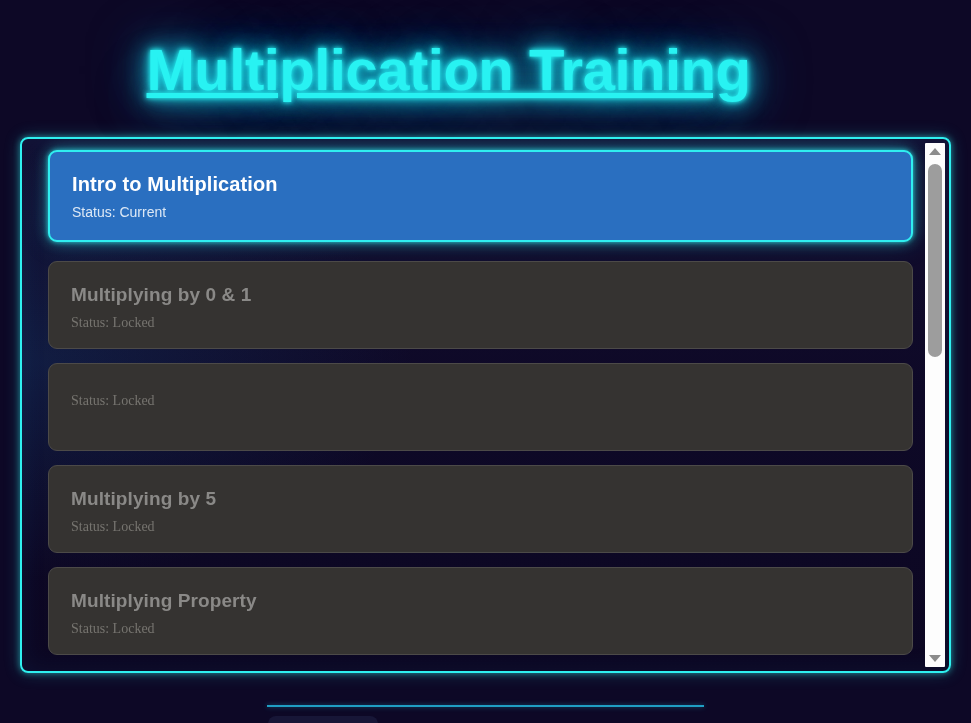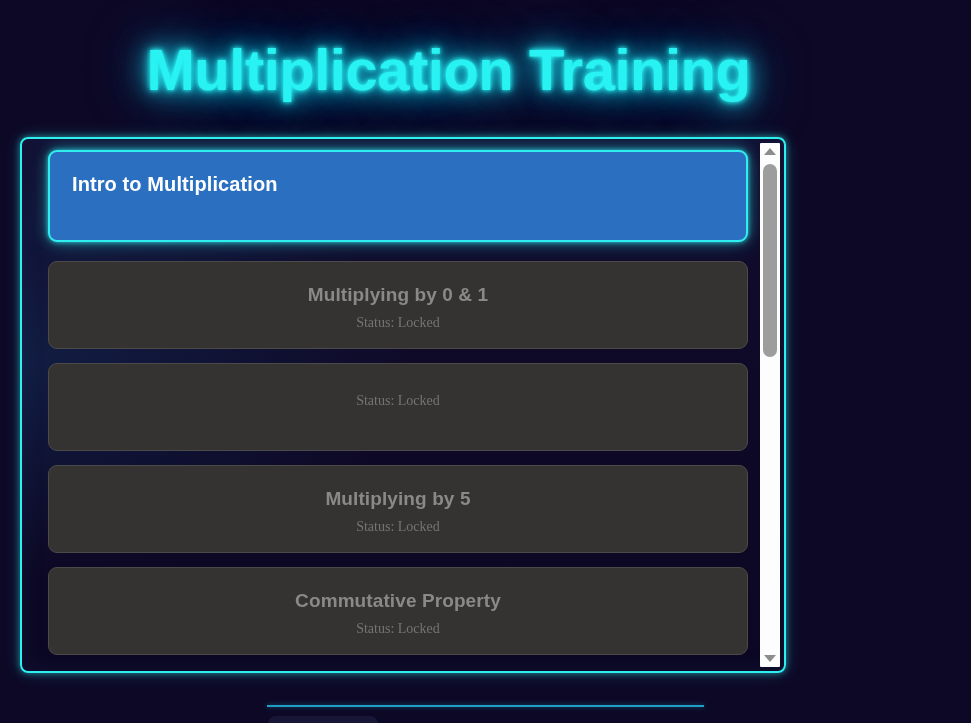--- a/index.html
+++ b/index.html
@@ -28,28 +28,29 @@
     line-height: 68px;
     letter-spacing: -0.5px;
     color: #28f2f2;
     text-shadow:
       0 0 4px  #28f2f2,
       0 0 10px #22e8ee,
       0 0 22px #18c8dd,
       0 0 38px #0fa6cc,
       0 0 60px rgba(20,160,210,0.55);
     white-space: nowrap;
+    text-decoration: underline;
   }
 
   
   .lesson-panel {
     position: absolute;
     left: 20px;
     top: 137px;
-    width: 766px;
+    width: 931px;
     height: 536px;
     border: 2px solid #2ff0f0;
     border-radius: 8px;
     background:
       radial-gradient(520px 300px at 2% 42%, rgba(32,120,190,0.17) 0%, rgba(13,8,38,0) 72%),
       linear-gradient(180deg, #120d2e 0%, #0e0927 48%, #0c0722 100%);
     box-shadow:
       0 0 6px  rgba(47,240,240,0.50),
       0 0 16px rgba(47,240,240,0.25),
       inset 0 0 26px rgba(30,120,200,0.10);
@@ -89,21 +90,20 @@
     padding-top: 20px;
     margin-bottom: 19px;
   }
 
   .lesson-card.locked {
     background: #353331;
     border: 1px solid #4c4a48;
     height: 88px;
     padding-top: 21px;
     margin-bottom: 14px;
-    text-align: center;
   }
 
   .lesson-title {
     font-size: 19px;
     font-weight: bold;
     line-height: 24px;
     letter-spacing: 0.1px;
   }
 
   .lesson-status {
@@ -183,34 +183,35 @@
 <body>
 
 <h1 class="page-title">Multiplication Training</h1>
 
 <div class="lesson-panel">
 
   <div class="lesson-scroll-area">
     <div class="lesson-list" id="lesson-list">
         <div class="lesson-card current">
           <div class="lesson-title">Intro to Multiplication</div>
+          <div class="lesson-status">Status: Current</div>
         </div>
         <div class="lesson-card locked">
           <div class="lesson-title">Multiplying by 0 &amp; 1</div>
           <div class="lesson-status">Status: Locked</div>
         </div>
         <div class="lesson-card locked">
           <div class="lesson-status">Status: Locked</div>
         </div>
         <div class="lesson-card locked">
           <div class="lesson-title">Multiplying by 5</div>
           <div class="lesson-status">Status: Locked</div>
         </div>
         <div class="lesson-card locked">
-          <div class="lesson-title">Commutative Property</div>
+          <div class="lesson-title">Multiplying Property</div>
           <div class="lesson-status">Status: Locked</div>
         </div>
       </div>
   </div>
 
   <div class="scrollbar">
     <div class="sb-button up">
       <span class="sb-arrow up"></span>
     </div>
     <div class="sb-thumb"></div>

